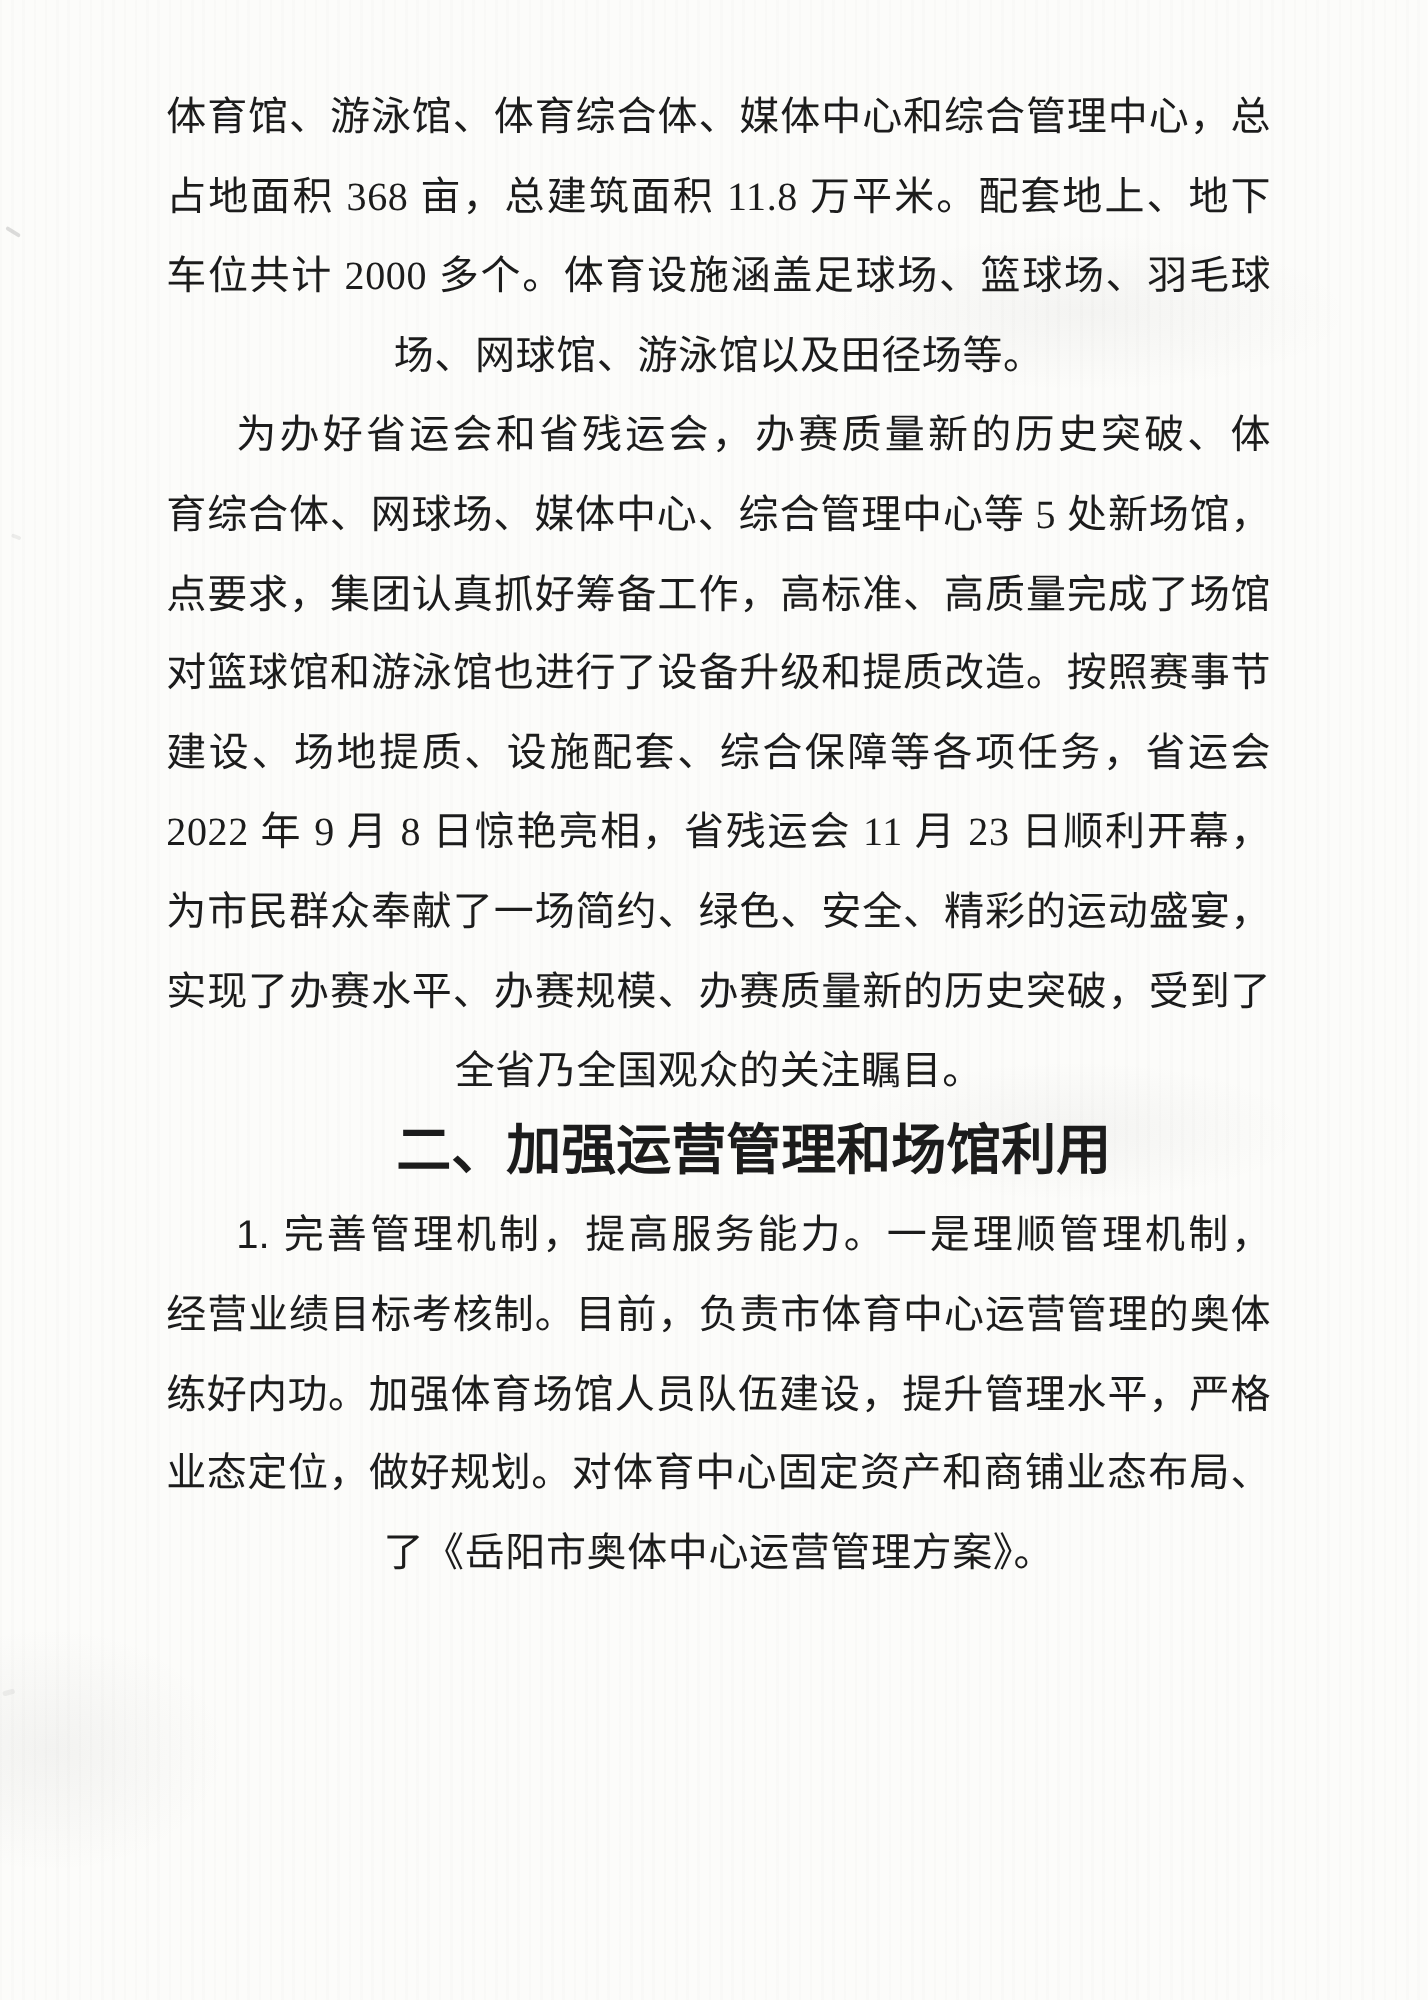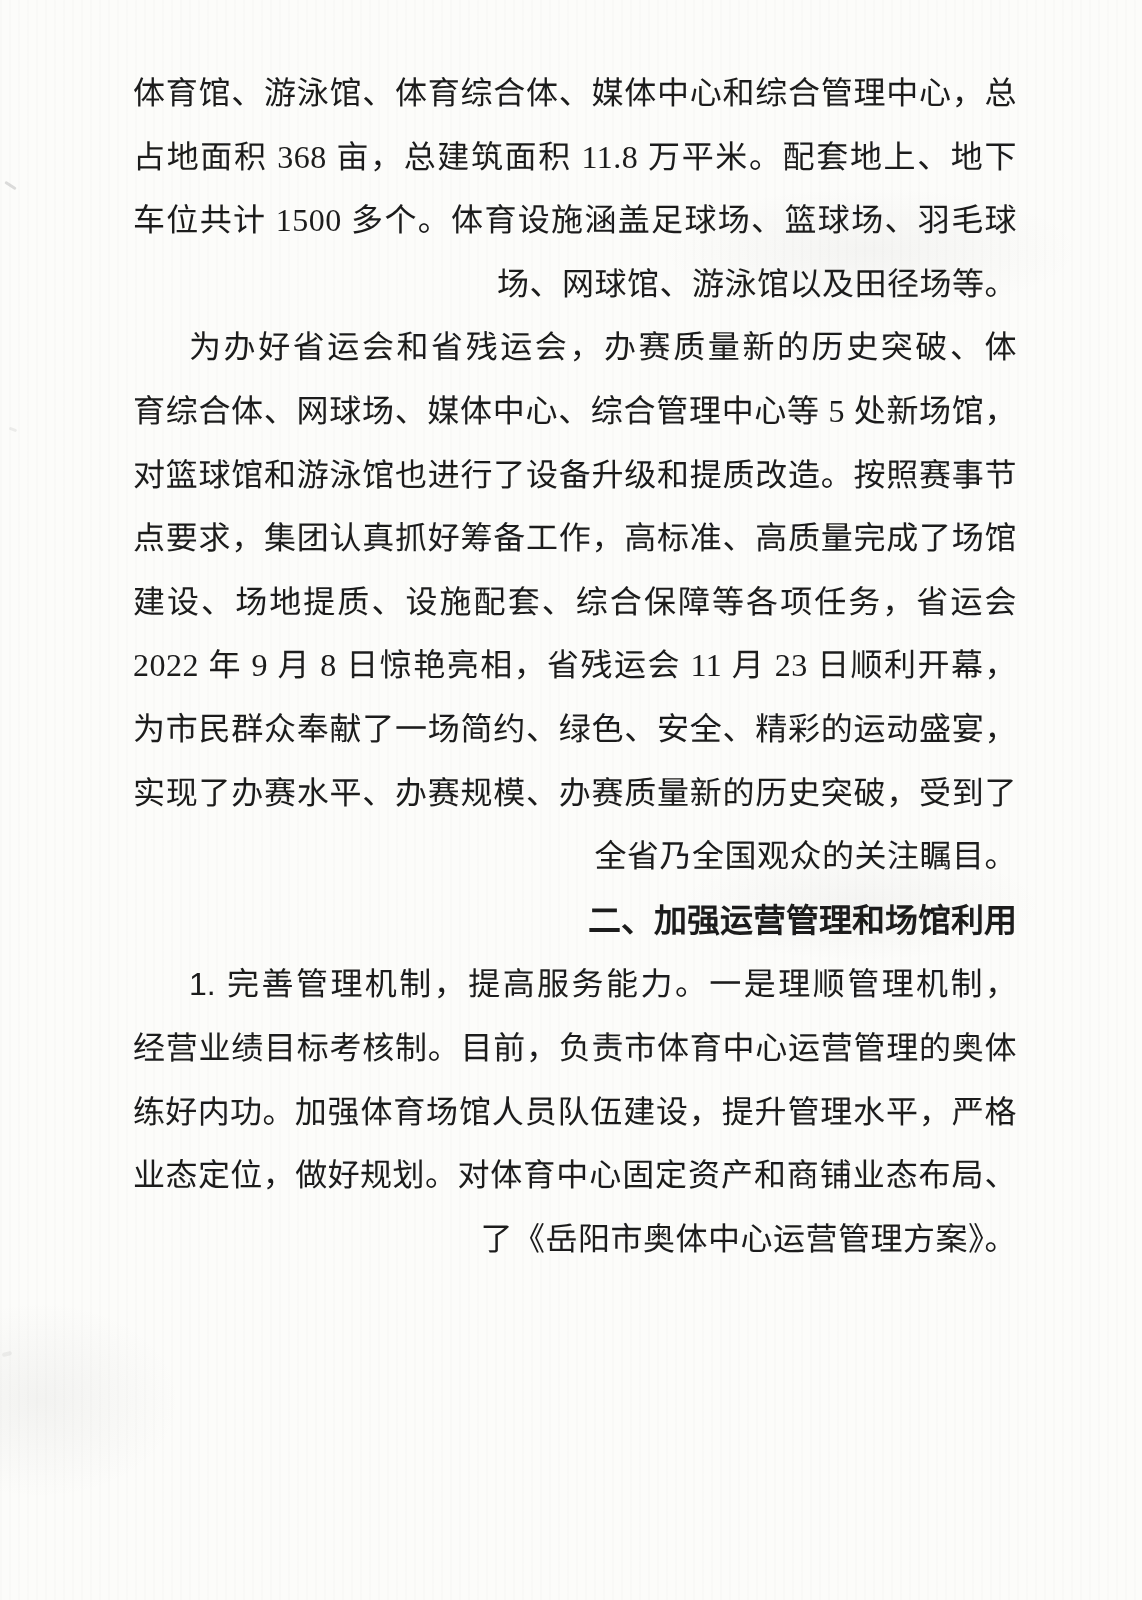--- a/index.html
+++ b/index.html
@@ -36,63 +36,63 @@
     left: 133px;
     top: 62px;
     width: 884px;
     font-family: "Liberation Serif", "DejaVu Serif", serif;
     font-size: 32px;
     line-height: 63.6px;
     color: var(--ink);
     letter-spacing: 0.5px;
   }
   .line {
-    text-align: right;
+    text-align: center;
   }
   .line.justify {
     text-align: justify;
     text-align-last: justify;
   }
   .line.indent {
     padding-left: 56px;
   }
   .run { font-weight: 400; }
   .run.bold {
     font-weight: 400;
     font-family: "Liberation Sans", "DejaVu Sans", sans-serif;
     letter-spacing: 0px;
   }
   .line.heading .run {
     font-weight: 700;
     font-family: "Liberation Sans", "DejaVu Sans", sans-serif;
-    font-size: 33px;
+    font-size: 44px;
   }
   
   .mark {
     position: absolute;
     background: rgba(110,110,110,0.45);
     border-radius: 2px;
   }
   .mark.m1 { left: 4px; top: 184px; width: 13px; height: 3px; transform: rotate(32deg); opacity: .5; }
   .mark.m2 { left: 9px; top: 428px; width: 8px; height: 3px; transform: rotate(20deg); opacity: .25; }
   .mark.m3 { left: 2px; top: 1352px; width: 10px; height: 4px; transform: rotate(-15deg); opacity: .2; }
 </style>
 </head>
 <body>
 
 <div class="paper">
   <div class="textblock">
       <div class="line justify"><span class="run">体育馆、游泳馆、体育综合体、媒体中心和综合管理中心，总</span></div>
       <div class="line justify"><span class="run">占地面积 368 亩，总建筑面积 11.8 万平米。配套地上、地下</span></div>
-      <div class="line justify"><span class="run">车位共计 1500 多个。体育设施涵盖足球场、篮球场、羽毛球</span></div>
+      <div class="line justify"><span class="run">车位共计 2000 多个。体育设施涵盖足球场、篮球场、羽毛球</span></div>
       <div class="line"><span class="run">场、网球馆、游泳馆以及田径场等。</span></div>
       <div class="line justify indent"><span class="run">为办好省运会和省残运会，办赛质量新的历史突破、体</span></div>
       <div class="line justify"><span class="run">育综合体、网球场、媒体中心、综合管理中心等 5 处新场馆，</span></div>
+      <div class="line justify"><span class="run">点要求，集团认真抓好筹备工作，高标准、高质量完成了场馆</span></div>
       <div class="line justify"><span class="run">对篮球馆和游泳馆也进行了设备升级和提质改造。按照赛事节</span></div>
-      <div class="line justify"><span class="run">点要求，集团认真抓好筹备工作，高标准、高质量完成了场馆</span></div>
       <div class="line justify"><span class="run">建设、场地提质、设施配套、综合保障等各项任务，省运会</span></div>
       <div class="line justify"><span class="run">2022 年 9 月 8 日惊艳亮相，省残运会 11 月 23 日顺利开幕，</span></div>
       <div class="line justify"><span class="run">为市民群众奉献了一场简约、绿色、安全、精彩的运动盛宴，</span></div>
       <div class="line justify"><span class="run">实现了办赛水平、办赛规模、办赛质量新的历史突破，受到了</span></div>
       <div class="line"><span class="run">全省乃全国观众的关注瞩目。</span></div>
       <div class="line indent heading"><span class="run bold">二、加强运营管理和场馆利用</span></div>
       <div class="line justify indent"><span class="run bold">1. 完善管理机制，提高服务能力。一是理顺管理机制，</span></div>
       <div class="line justify"><span class="run">经营业绩目标考核制。目前，负责市体育中心运营管理的奥体</span></div>
       <div class="line justify"><span class="run bold">练好内功。</span><span class="run">加强体育场馆人员队伍建设，提升管理水平，严格</span></div>
       <div class="line justify"><span class="run bold">业态定位，做好规划。</span><span class="run">对体育中心固定资产和商铺业态布局、</span></div>

